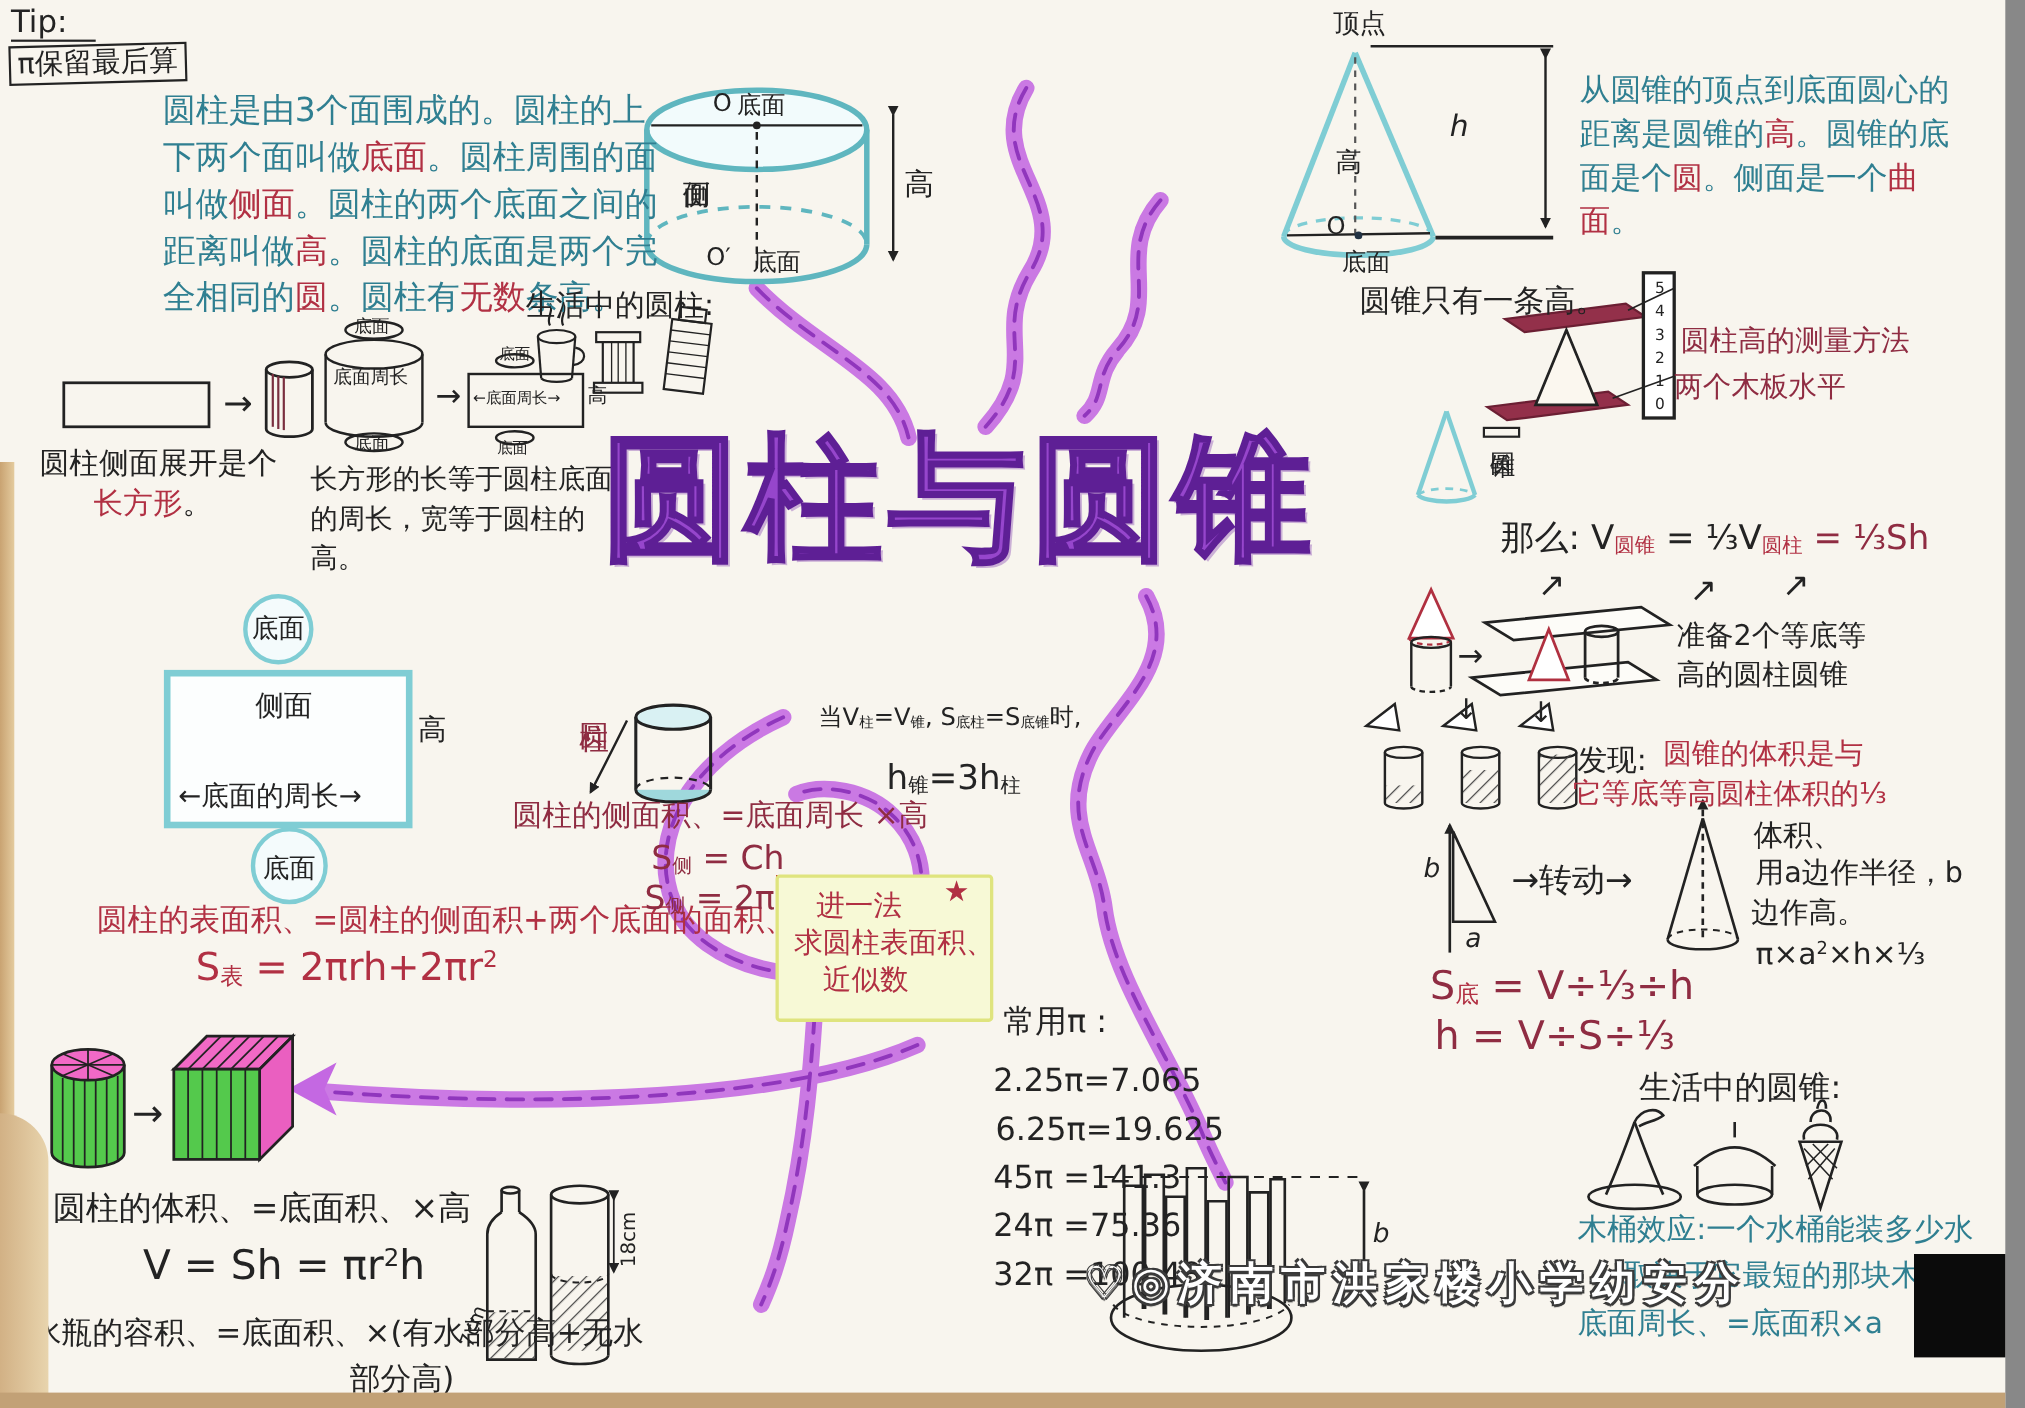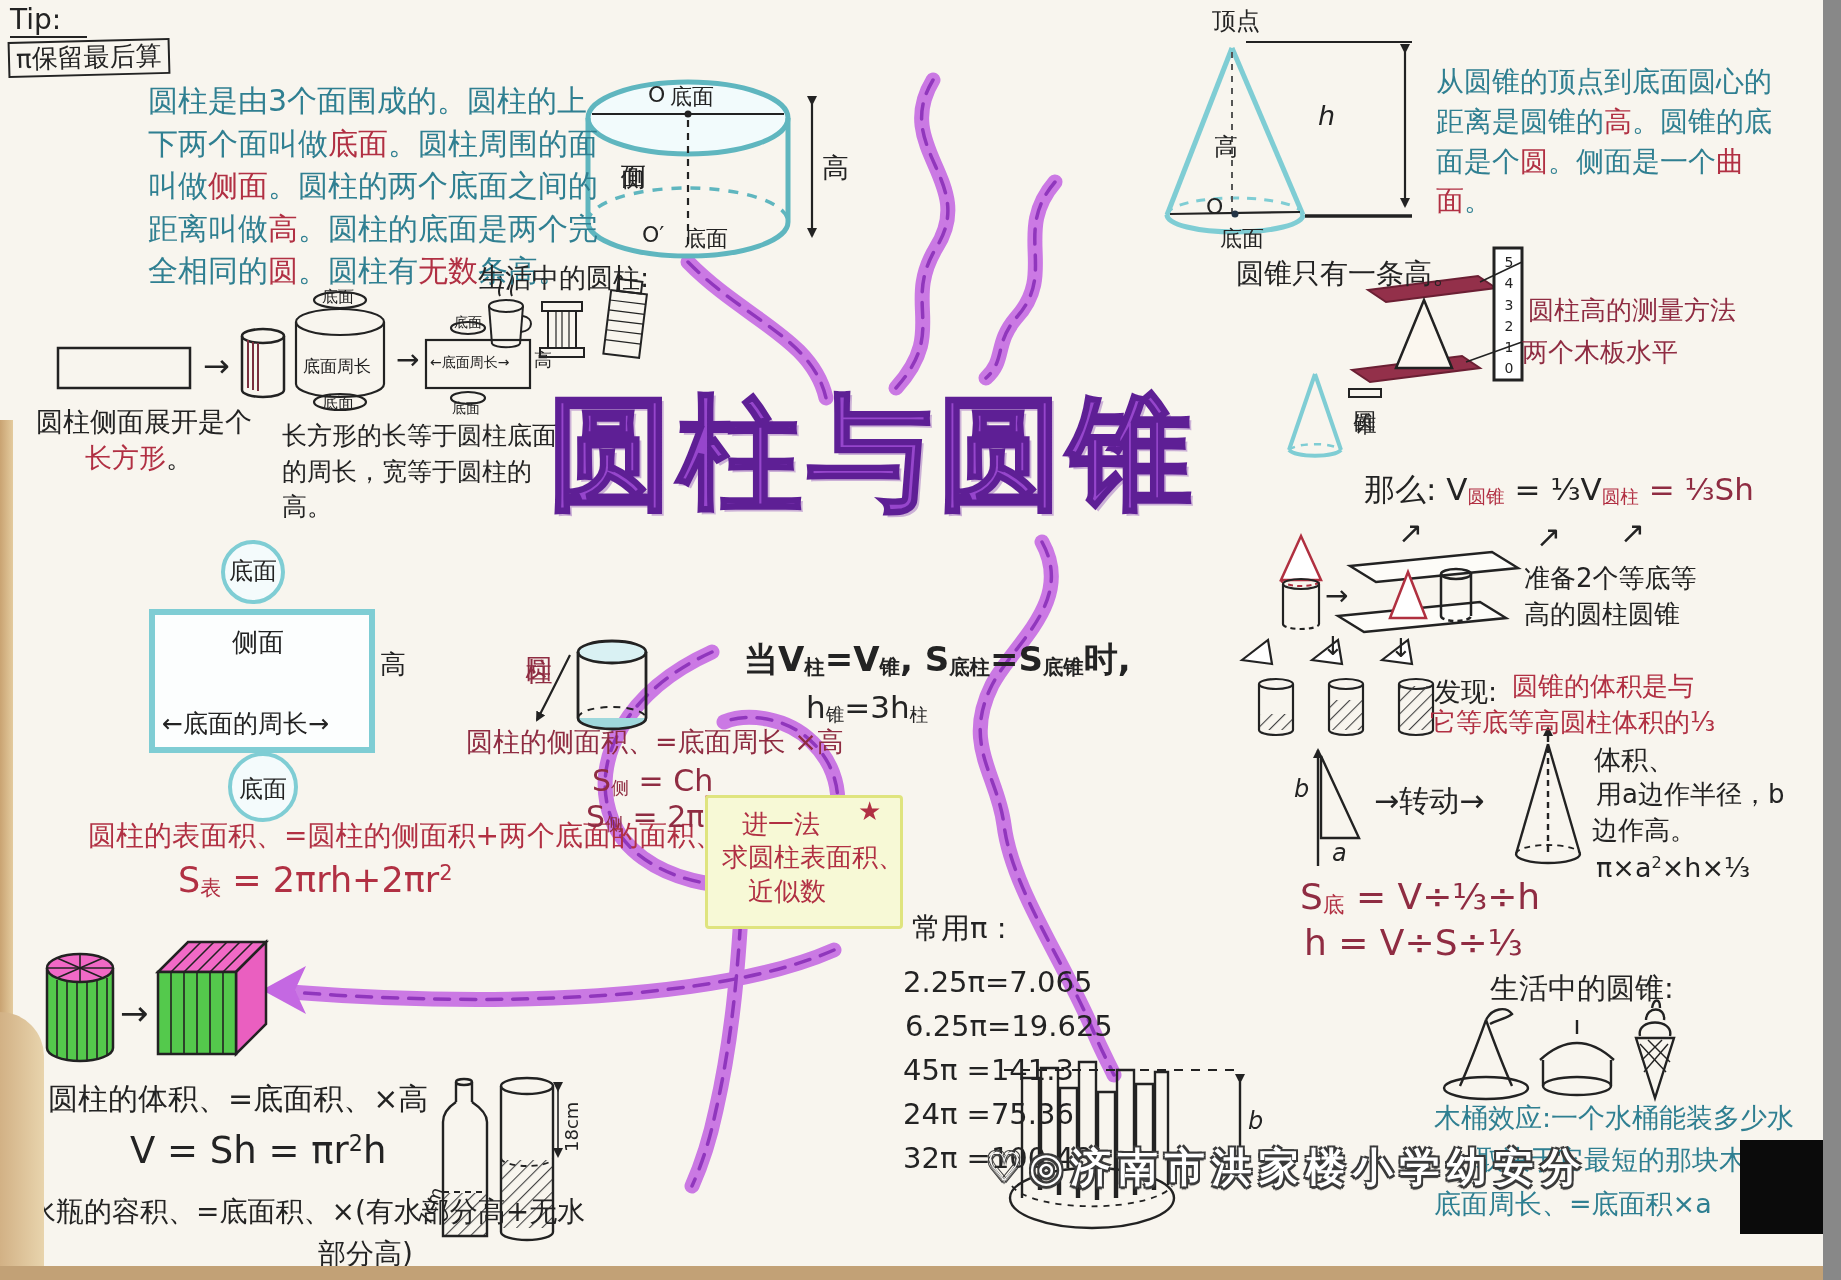--- a/index.html
+++ b/index.html
@@ -332,21 +332,21 @@
 <div class="t" style="left:684px;top:226px;font-size:22px;">底面</div>
 <div class="t" style="left:822px;top:152px;font-size:27px;">高</div>
 
 <div class="t" style="left:478px;top:262px;font-size:27px;">生活中的圆柱:</div>
 
 <div class="t" style="left:203px;top:348px;font-size:32px;">→</div>
 <div class="t" style="left:36px;top:406px;font-size:27px;">圆柱侧面展开是个</div>
 <div class="t" style="left:85px;top:442px;font-size:27px;"><span class="red">长方形</span><span class="black">。</span></div>
 
 <div class="t" style="left:322px;top:288px;font-size:16px;">底面</div>
-<div class="t" style="left:303px;top:357px;font-size:17px;">底面周长</div>
+<div class="t" style="left:303px;top:334px;font-size:17px;">底面周长</div>
 <div class="t" style="left:322px;top:394px;font-size:16px;">底面</div>
 <div class="t" style="left:396px;top:344px;font-size:28px;">→</div>
 <div class="t" style="left:454px;top:314px;font-size:14px;">底面</div>
 <div class="t" style="left:430px;top:354px;font-size:14px;">←底面周长→</div>
 <div class="t" style="left:534px;top:350px;font-size:18px;">高</div>
 <div class="t" style="left:452px;top:400px;font-size:14px;">底面</div>
 <div class="t p" style="left:282px;top:418px;width:282px;font-size:25px;">长方形的长等于圆柱底面的周长，宽等于圆柱的高。</div>
 
 <div class="t" style="left:229px;top:558px;font-size:24px;">底面</div>
 <div class="t" style="left:232px;top:628px;font-size:26px;">侧面</div>
@@ -364,21 +364,21 @@
 
 <div id="yellowbox" style="left:705px;top:795px;width:192px;height:128px;"></div>
 <div class="t red" style="left:858px;top:797px;font-size:26px;z-index:2;">★</div>
 
 <div class="t red" style="left:742px;top:810px;font-size:26px;z-index:2;">进一法</div>
 <div class="t red" style="left:722px;top:843px;font-size:26px;z-index:2;">求圆柱表面积、</div>
 <div class="t red" style="left:748px;top:877px;font-size:26px;z-index:2;">近似数</div>
 
 <div class="t purple" id="title" style="left:548px;top:382px;font-size:124px;z-index:2;">圆柱与圆锥</div>
 
-<div class="t" style="left:744px;top:640px;font-size:34px;font-weight:bold;"><span class="black">当V</span><span class="black sub">柱</span><span class="black">=V</span><span class="black sub">锥</span><span class="black">, S</span><span class="black sub">底柱</span><span class="black">=S</span><span class="black sub">底锥</span><span class="black">时,</span></div>
+<div class="t" style="left:744px;top:640px;font-size:22px;"><span class="black">当V</span><span class="black sub">柱</span><span class="black">=V</span><span class="black sub">锥</span><span class="black">, S</span><span class="black sub">底柱</span><span class="black">=S</span><span class="black sub">底锥</span><span class="black">时,</span></div>
 <div class="t" style="left:806px;top:690px;font-size:31px;"><span class="black">h</span><span class="black sub">锥</span><span class="black">=3h</span><span class="black sub">柱</span></div>
 
 <div class="t" style="left:912px;top:912px;font-size:29px;">常用π :</div>
 <div class="t" style="left:903px;top:966px;font-size:29px;">2.25π=7.065</div>
 <div class="t" style="left:905px;top:1010px;font-size:29px;">6.25π=19.625</div>
 <div class="t" style="left:903px;top:1054px;font-size:29px;">45π  =141.3</div>
 <div class="t" style="left:903px;top:1098px;font-size:29px;">24π  =75.36</div>
 <div class="t" style="left:903px;top:1142px;font-size:29px;">32π  =100.48</div>
 
 <div class="t" style="left:1212px;top:8px;font-size:24px;">顶点</div>

